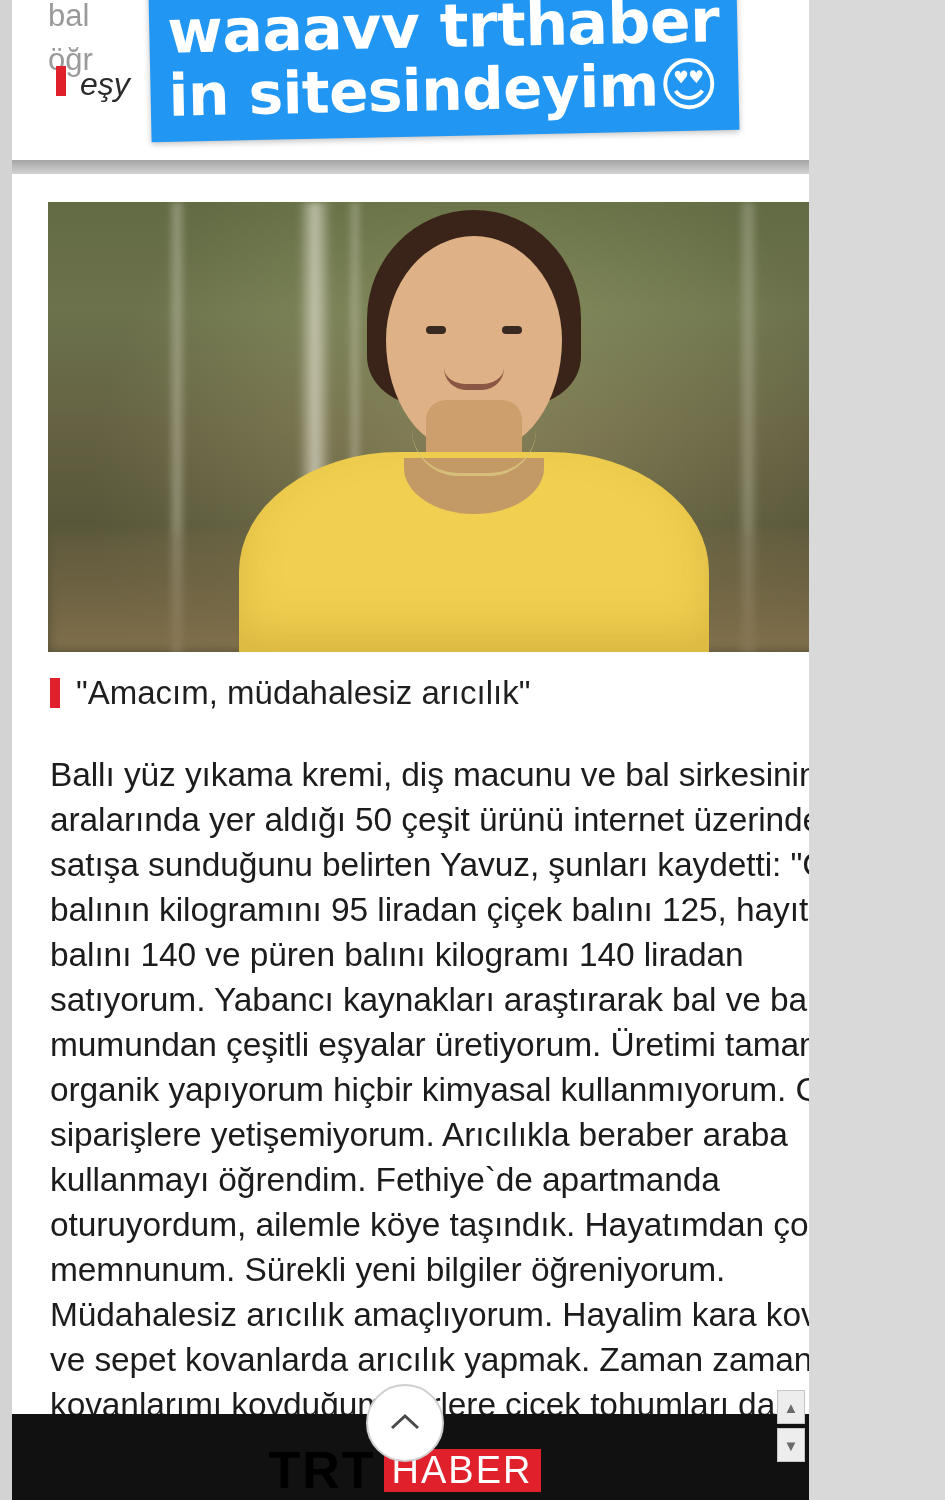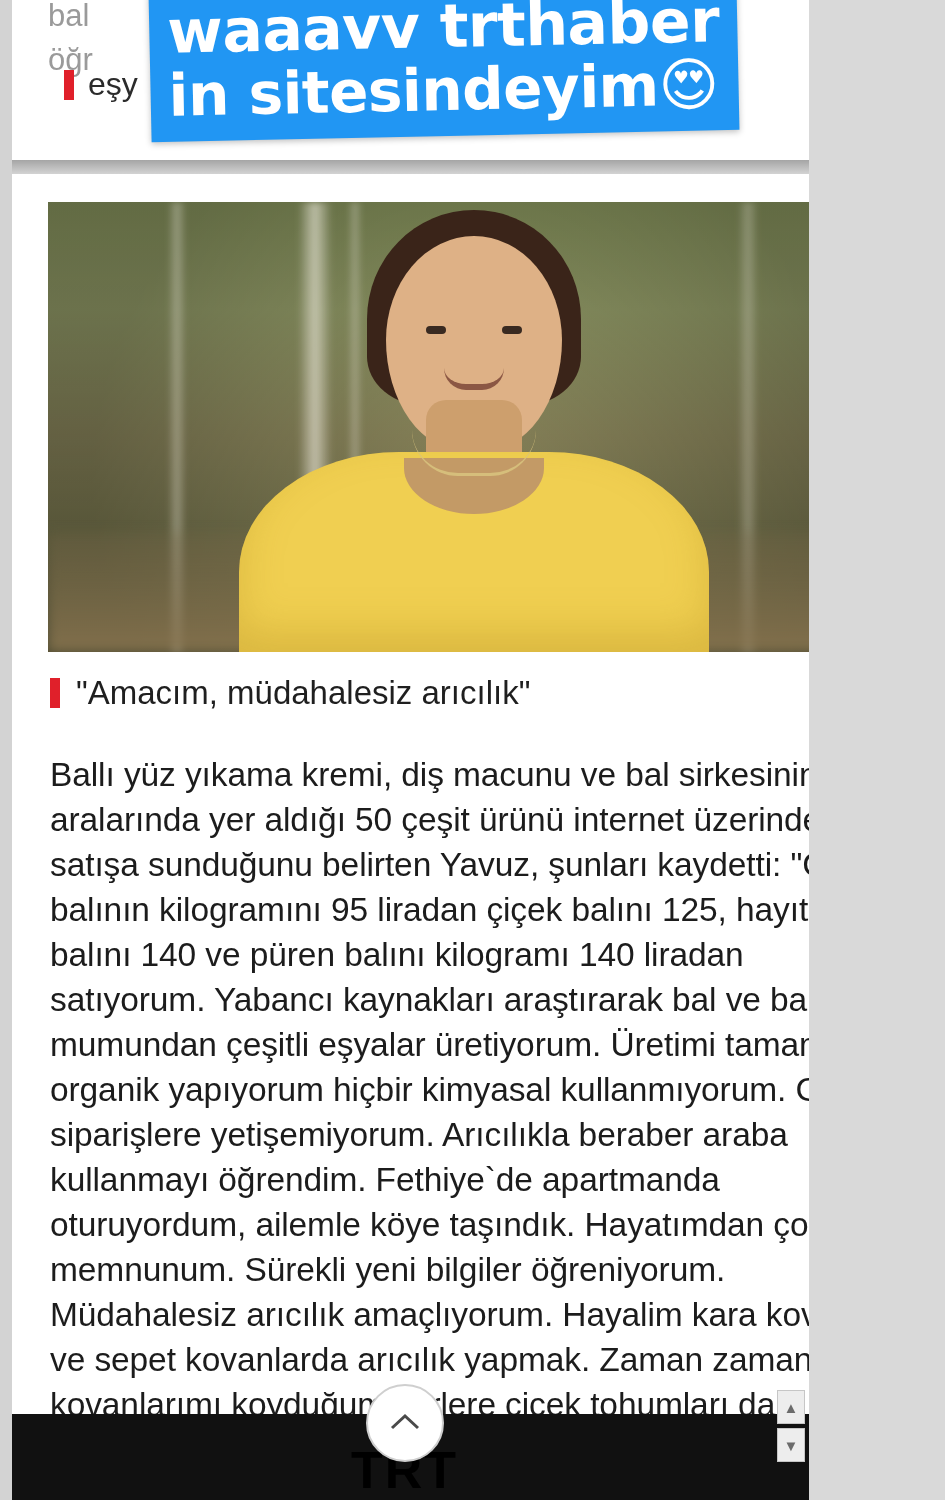--- a/index.html
+++ b/index.html
@@ -34,25 +34,25 @@
     width: 850px;
   }
   .top-text {
     font-size: 31px;
     line-height: 44px;
     color: #9a9a9a;
     white-space: nowrap;
   }
   .top-head {
     position: absolute;
-    left: 64px;
+    left: 56px;
     top: 66px;
     display: flex;
-    align-items: center;
     gap: 14px;
+    font-style: italic;
   }
   .red-tick {
     width: 10px;
     height: 30px;
     background: #e0202a;
     display: inline-block;
   }
   .top-head-text {
     font-size: 32px;
     color: #2b2b2b;
@@ -393,20 +393,21 @@
   <div class="footer"></div>
 
   <div class="scroll-top">
     <svg width="34" height="24" viewBox="0 0 34 24">
       <polyline points="4,17 17,5 30,17" fill="none" stroke="#4a4a4a" stroke-width="3"></polyline>
     </svg>
   </div>
 
   <div class="brand">
     <span class="brand-trt">TRT</span>
+    <span class="brand-haber">HABER</span>
   </div>
 
   <div class="scrollbar">
     <div class="sb-btn">▲</div>
     <div class="sb-btn">▼</div>
   </div>
 
 </div>
 
 </body></html>

